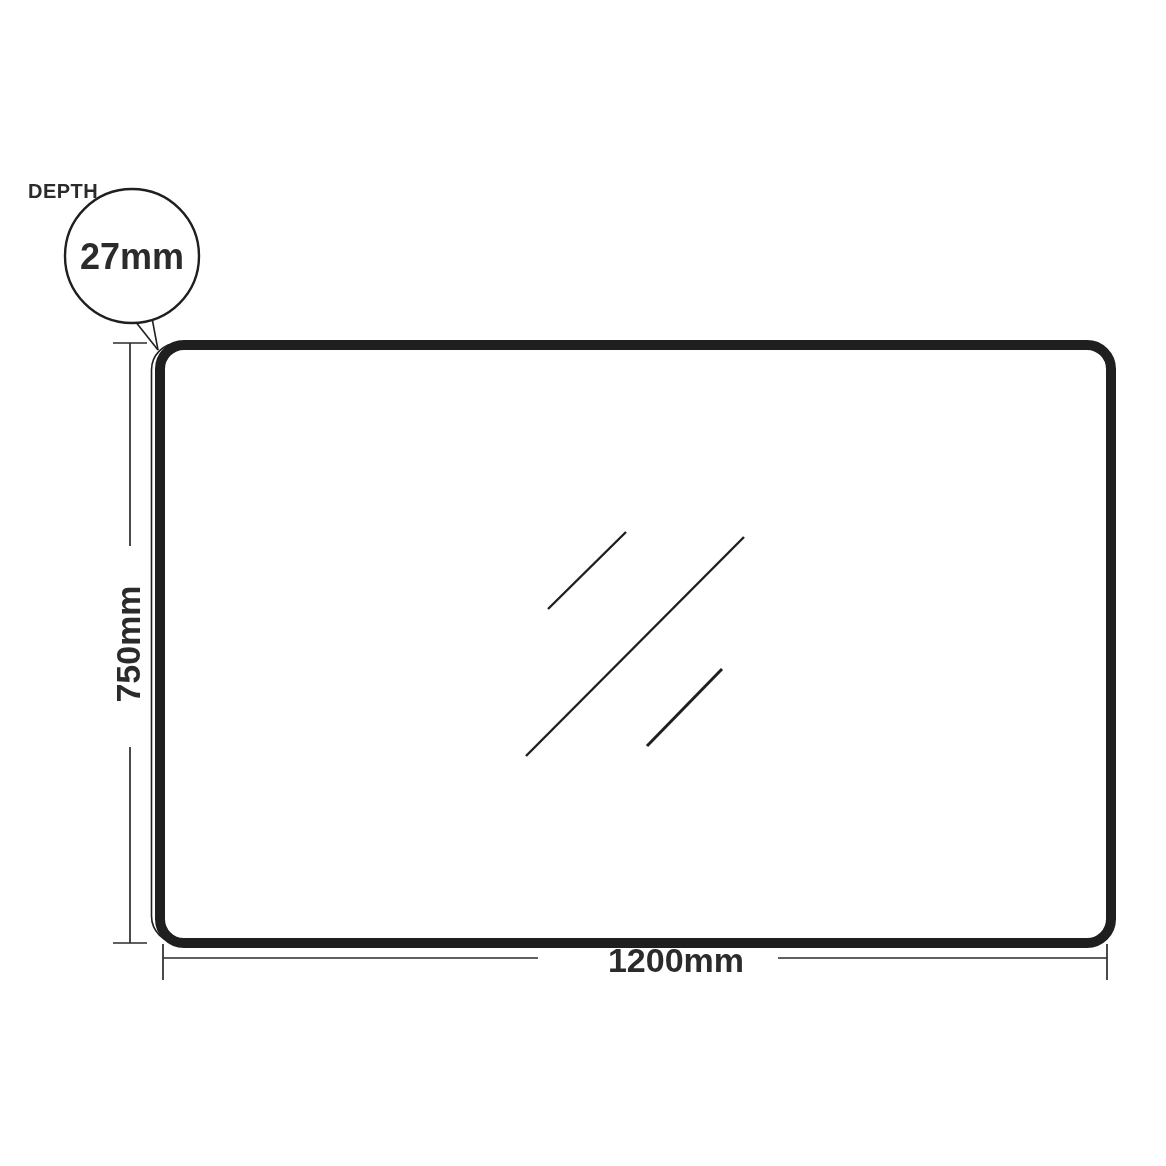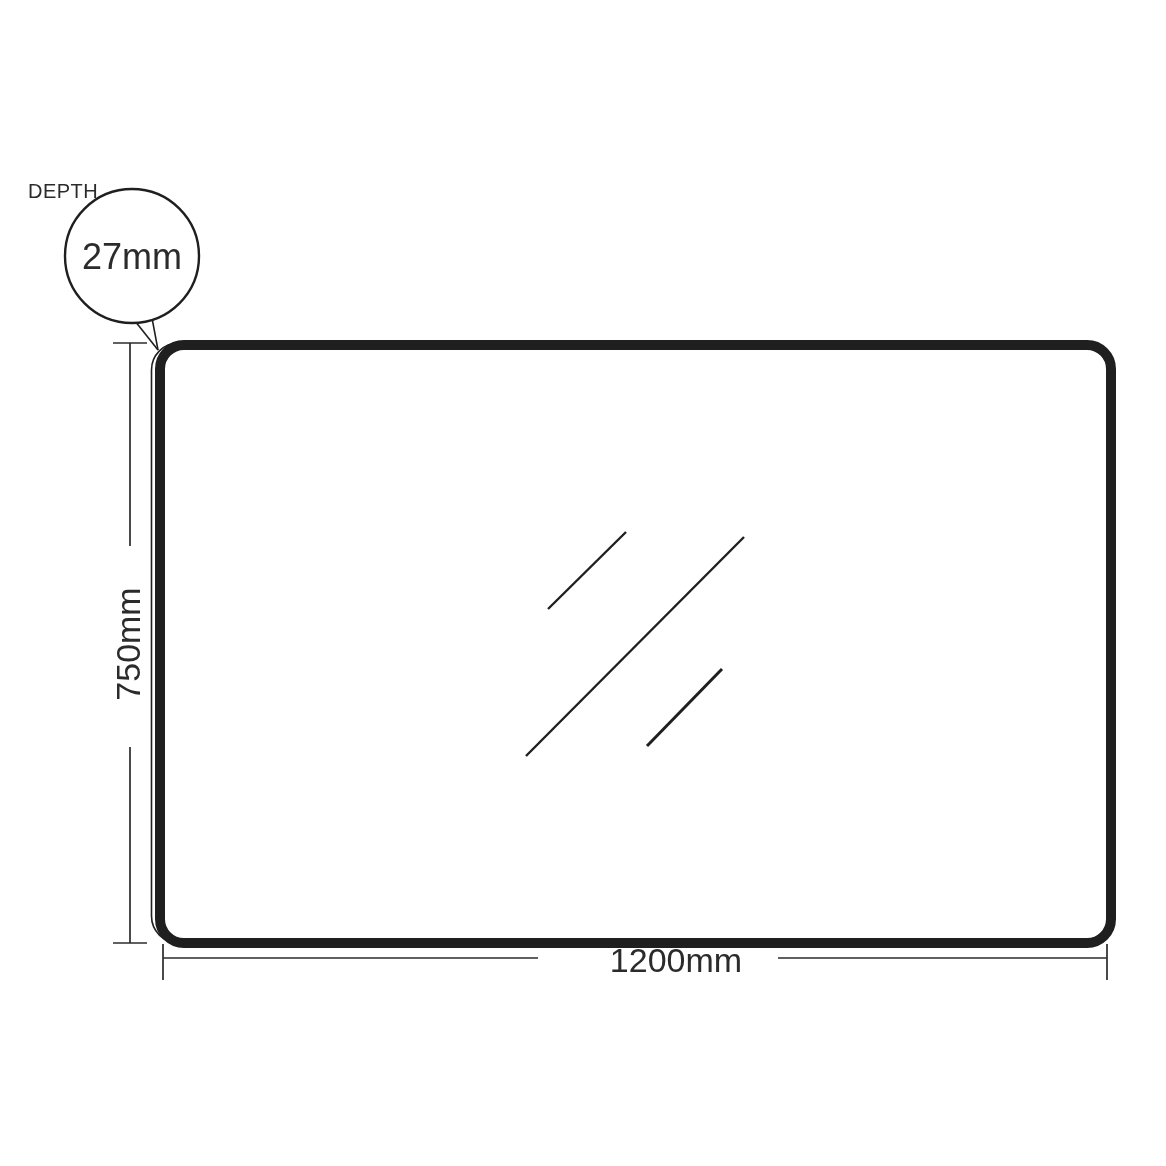--- a/index.html
+++ b/index.html
@@ -7,20 +7,21 @@
     padding: 0;
     background: var(--background, #ffffff);
   }
   .canvas {
     position: relative;
     width: 1166px;
     height: 1166px;
     background: var(--background, #ffffff);
     overflow: hidden;
     font-family: "Liberation Sans", sans-serif;
+    font-weight: bold;
   }
   svg { display: block; }
 
   .mirror-body {
     fill: #ffffff;
     stroke: var(--outline, #1f1f1f);
     stroke-width: 10;
   }
   .bevel {
     fill: none;

